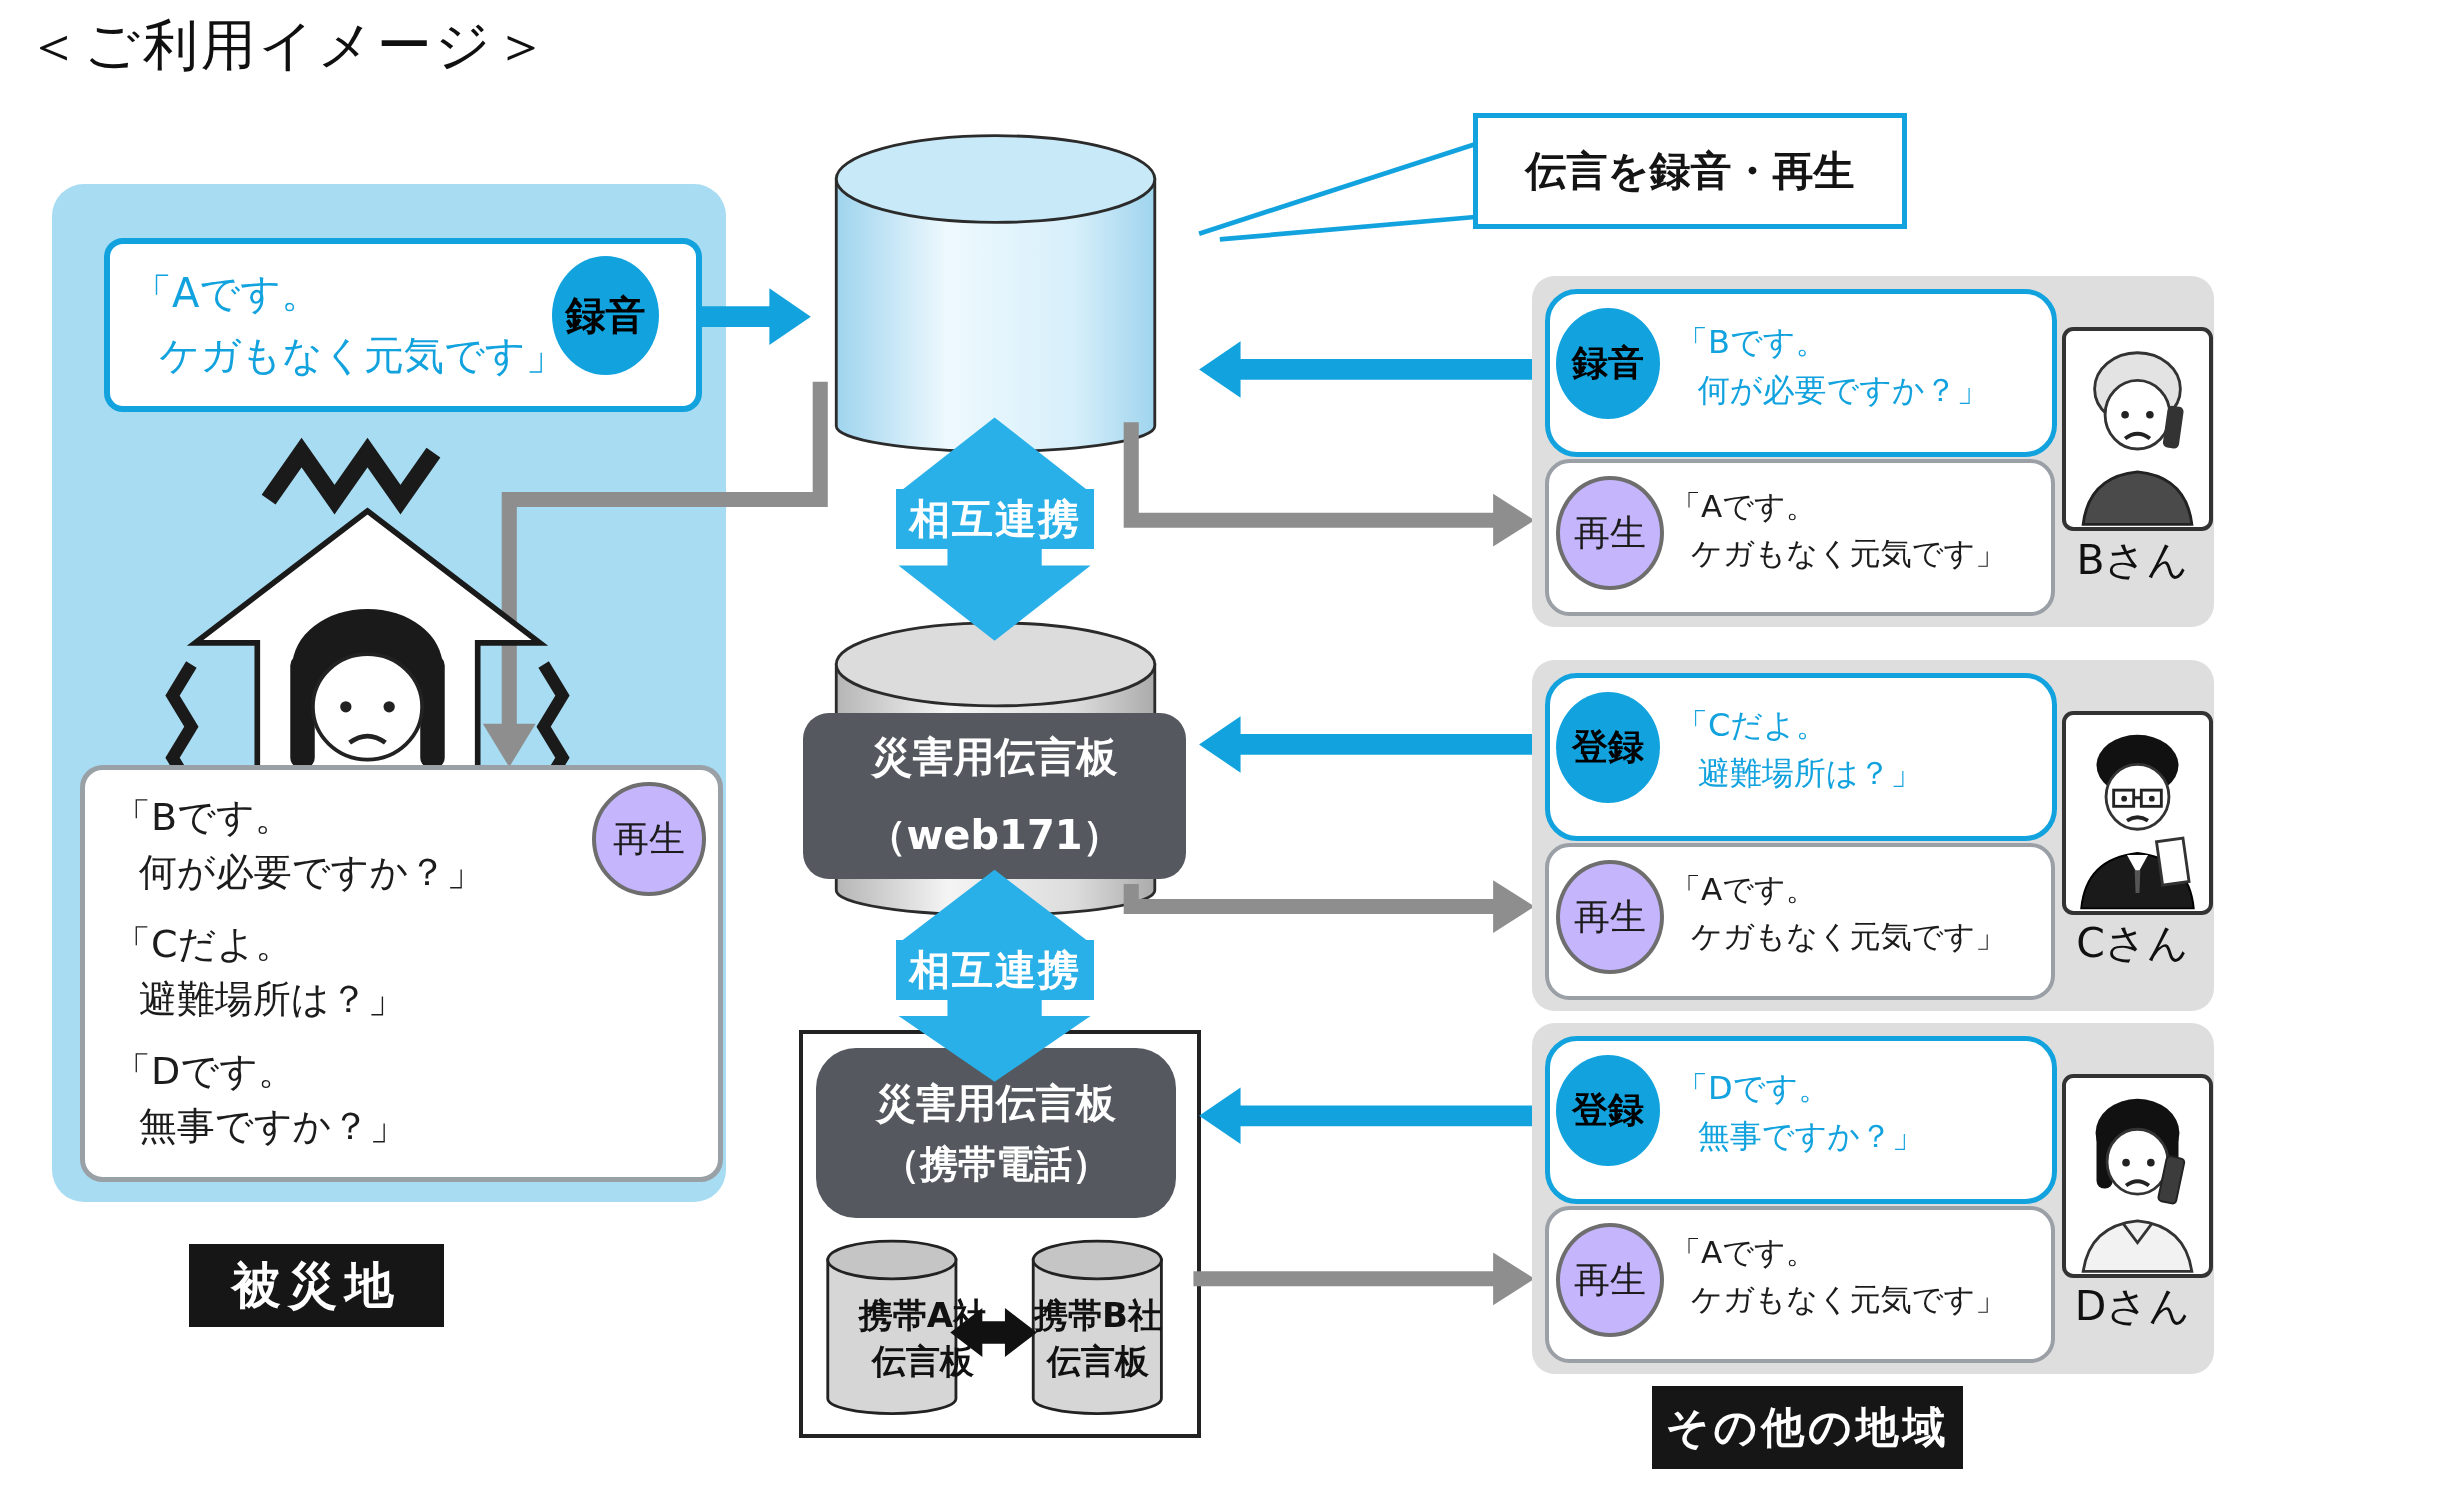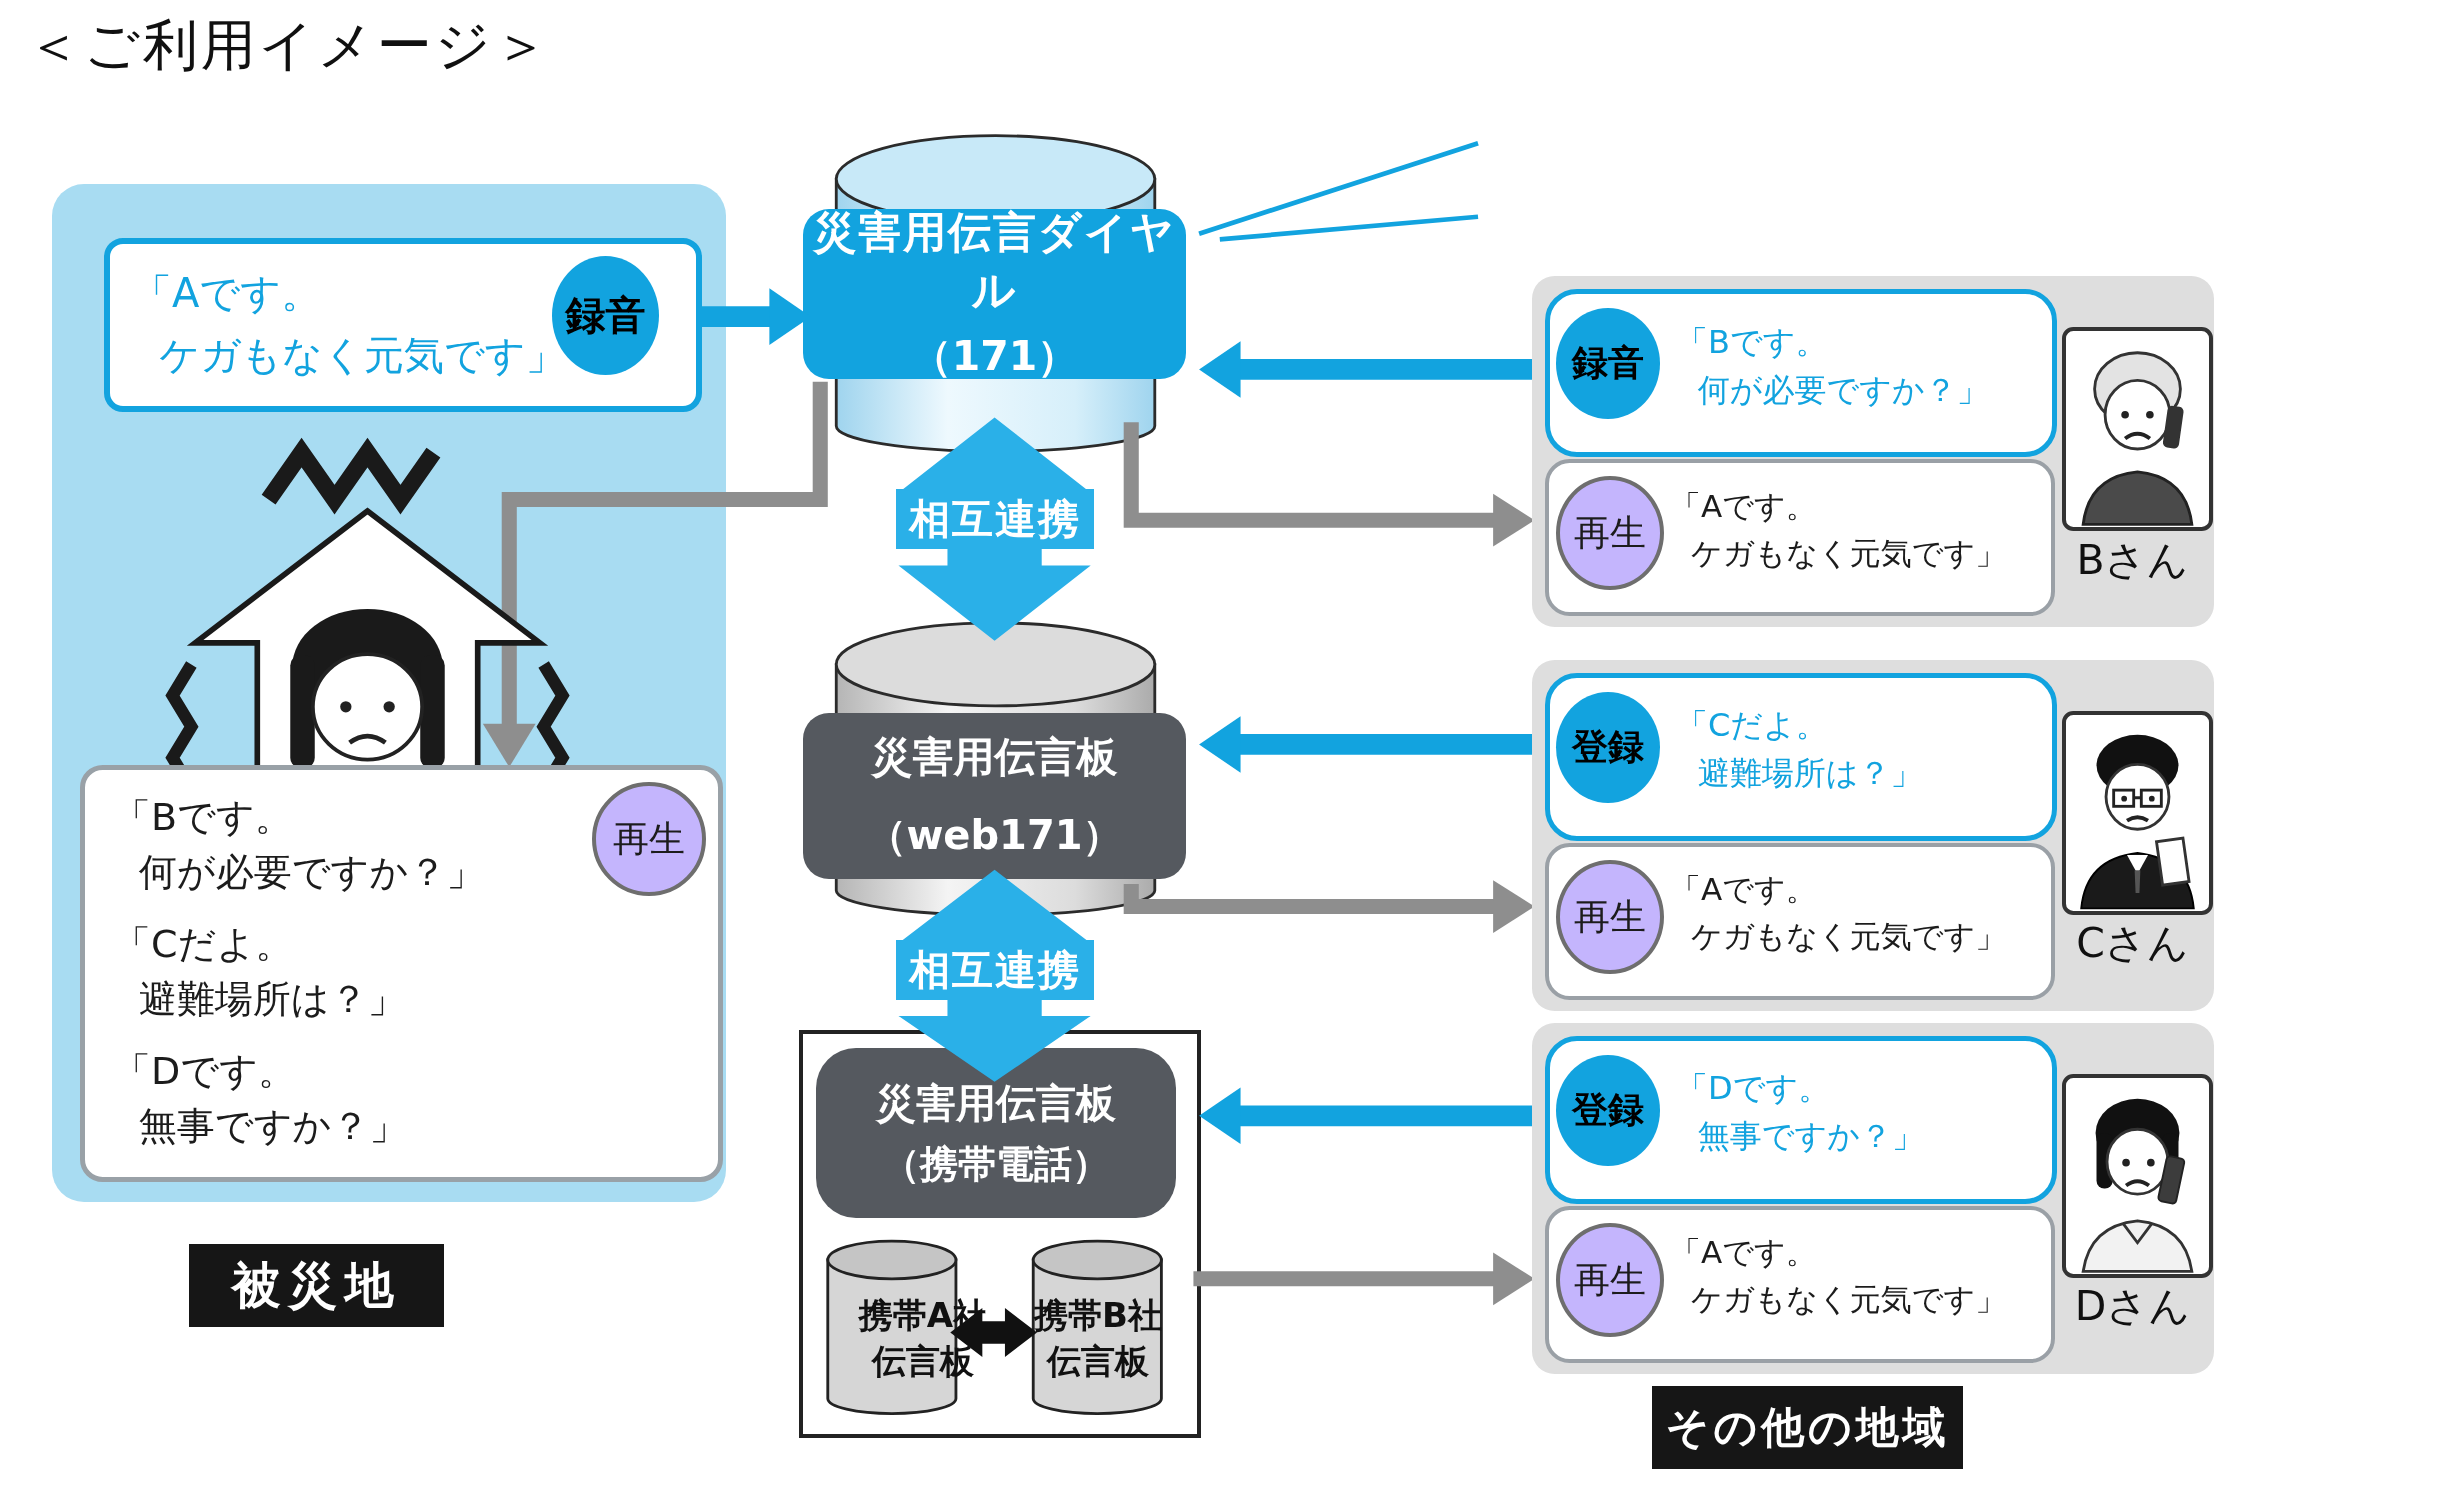--- a/index.html
+++ b/index.html
@@ -111,24 +111,20 @@
     <g>
       <path d="M878,1337 L878,1484 A68,16 0 0 0 1014,1484 L1014,1337 Z" fill="#d6d6d6" stroke="#222" stroke-width="3"></path>
       <ellipse cx="946" cy="1337" rx="68" ry="20" fill="#c5c5c5" stroke="#222" stroke-width="3"></ellipse>
     </g>
     <g>
       <path d="M1096,1337 L1096,1484 A68,16 0 0 0 1232,1484 L1232,1337 Z" fill="#d6d6d6" stroke="#222" stroke-width="3"></path>
       <ellipse cx="1164" cy="1337" rx="68" ry="20" fill="#c5c5c5" stroke="#222" stroke-width="3"></ellipse>
     </g>
   </svg>
 
-  <div class="abs band band1 flexc col">
-    <div class="l1">災害用伝言ダイヤル</div>
-    <div class="l2">（171）</div>
-  </div>
   <div class="abs band band2 flexc col">
     <div class="l1">災害用伝言板</div>
     <div class="l2">（web171）</div>
   </div>
   <div class="abs band band3 flexc col">
     <div class="l1">災害用伝言板</div>
     <div class="l2">（携帯電話）</div>
   </div>
   <div class="abs cyl-label cyl-label-a">
     <span class="msg-line">携帯A社</span>
@@ -188,20 +184,21 @@
       <path d="M1568,152 L1272,248"></path>
       <path d="M1568,230 L1294,254"></path>
     </g>
 
     <polygon fill="#111" points="1008,1414 1042,1388 1042,1402 1066,1402 1066,1388 1100,1414 1066,1440 1066,1426 1042,1426 1042,1440"></polygon>
   </svg>
 
   <div class="abs mutual-label mutual-1 flexc">相互連携</div>
   <div class="abs mutual-label mutual-2 flexc">相互連携</div>
 
+  <div class="abs callout flexc">伝言を録音・再生</div>
 
   <div class="abs msgbox-blue a-box"></div>
   <div class="abs a-box-text">
     <span class="msg-line">「Aです。</span>
     <span class="msg-line indent">ケガもなく元気です」</span>
   </div>
   <div class="abs badge-blue badge-rokuon-a flexc">録音</div>
 
   <svg class="abs" style="left:165px;top:424px;" width="405" height="448" viewBox="0 0 430 475">
     <polyline points="110,80 145,30 180,80 215,30 250,80 285,30" fill="none" stroke="#1a1a1a" stroke-width="18"></polyline>

